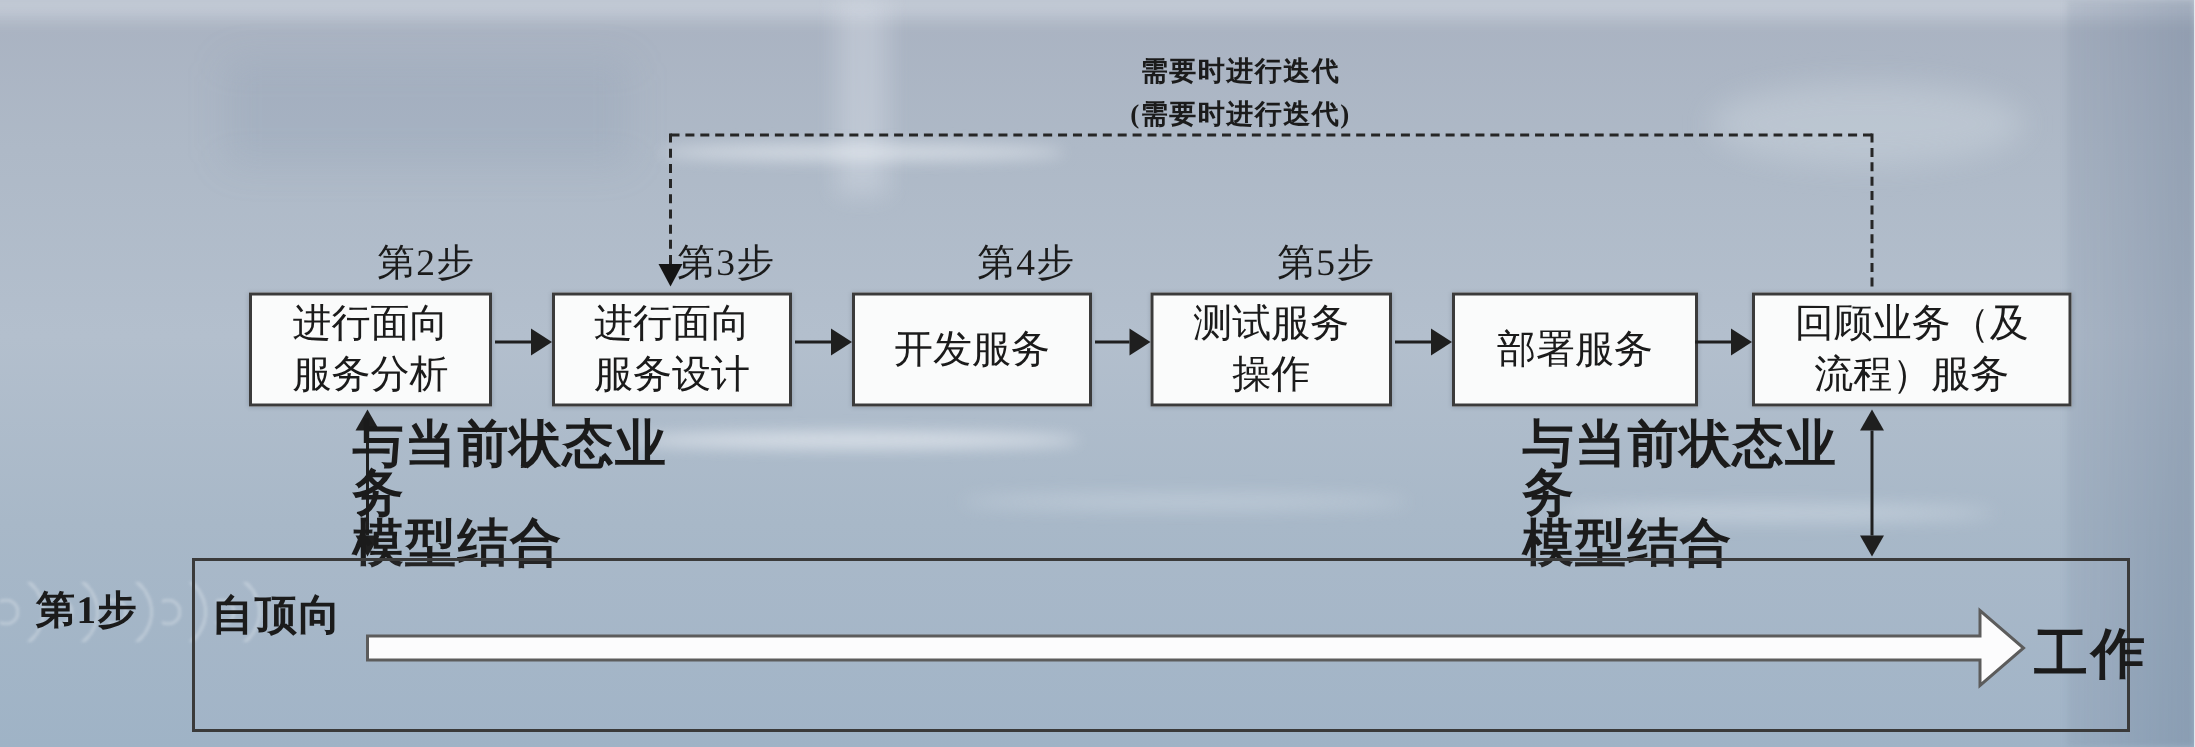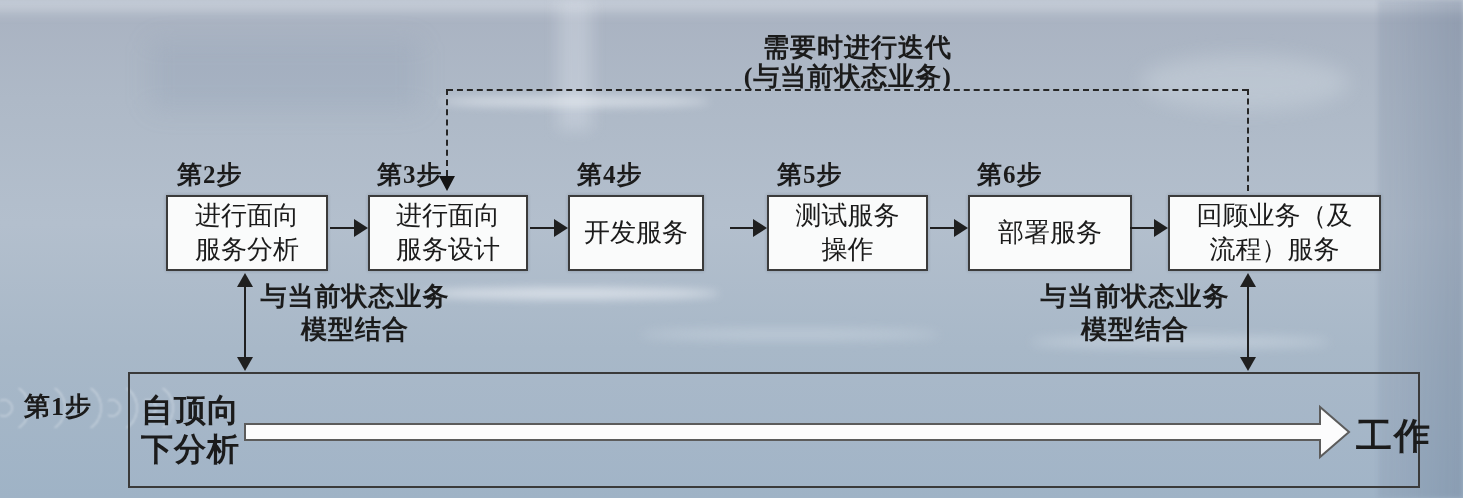--- a/index.html
+++ b/index.html
@@ -33,52 +33,52 @@
     background:repeating-radial-gradient(circle at 4px 50%,rgba(255,255,255,0) 0 7px,rgba(255,255,255,.6) 7px 9px,rgba(255,255,255,0) 9px 17px);
     background-size:36px 40px;background-repeat:repeat-x;pointer-events:none;
   }
   
   .dash-h{position:absolute;left:447px;top:89px;width:801px;height:0;border-top:2px dashed #262626;}
   .dash-v{position:absolute;width:0;border-left:2px dashed #262626;}
   .dash-v-left{left:446px;top:89px;height:87px;}
   .dash-v-right{left:1247px;top:89px;height:102px;}
   .tri-down-solid{position:absolute;left:439px;top:176px;width:0;height:0;
     border-left:8px solid transparent;border-right:8px solid transparent;border-top:15px solid #141414;}
-  .iter-note{position:absolute;left:702px;top:33px;width:250px;text-align:right;
-    font-size:26px;line-height:29px;font-weight:700;letter-spacing:1px;}
+  .iter-note{position:absolute;left:702px;top:33px;width:250px;text-align:center;
+    font-size:18px;line-height:29px;font-weight:700;letter-spacing:1px;}
   
-  .step-label{position:absolute;top:158px;width:140px;text-align:left;font-size:25px;font-weight:700;letter-spacing:1px;}
+  .step-label{position:absolute;top:158px;width:140px;text-align:right;font-size:25px;font-weight:400;letter-spacing:1px;}
   .sl2{left:177px}.sl3{left:377px}.sl4{left:577px}.sl5{left:777px}.sl6{left:977px}.sl7{left:1177px}
   .step-box{position:absolute;top:195px;height:76px;box-sizing:border-box;
     background:var(--box-fill);border:2px solid var(--box-border);
     display:flex;flex-direction:column;justify-content:center;align-items:center;
     font-size:26px;line-height:34px;text-align:center;box-shadow:0 0 3px rgba(40,50,70,.25);}
-  .sb2{left:166px;width:162px}.sb3{left:368px;width:160px}.sb4{left:568px;width:136px}
+  .sb2{left:166px;width:162px}.sb3{left:368px;width:160px}.sb4{left:568px;width:160px}
   .sb5{left:767px;width:161px}.sb6{left:968px;width:164px}.sb7{left:1168px;width:213px}
   
   .h-arrow{position:absolute;top:219px;height:18px;display:flex;align-items:center;}
   .h-line{flex:1;height:0;border-top:2px solid var(--line-color);}
   .h-head{width:0;height:0;border-top:9px solid transparent;border-bottom:9px solid transparent;border-left:14px solid var(--line-color);}
   .ca1{left:330px;width:38px}.ca2{left:530px;width:38px}.ca3{left:730px;width:37px}
   .ca4{left:930px;width:38px}.ca5{left:1130px;width:38px}
   
   .v-arrow{position:absolute;top:273px;height:98px;width:18px;display:flex;flex-direction:column;align-items:center;}
   .va-left{left:236px}.va-right{left:1239px}
   .tri-up{width:0;height:0;border-left:8px solid transparent;border-right:8px solid transparent;border-bottom:14px solid var(--line-color);}
   .v-line{flex:1;width:0;border-left:2px solid var(--line-color);}
   .tri-down{width:0;height:0;border-left:8px solid transparent;border-right:8px solid transparent;border-top:14px solid var(--line-color);}
   
-  .combine-note{position:absolute;top:280px;width:240px;text-align:center;
-    font-size:26px;line-height:33px;font-weight:700;letter-spacing:1px;}
+  .combine-note{position:absolute;top:280px;width:240px;text-align:left;
+    font-size:34px;line-height:33px;font-weight:700;letter-spacing:1px;}
   .cn-left{left:235px}.cn-right{left:1015px}
   
   .bottom-box{position:absolute;left:128px;top:372px;width:1292px;height:116px;box-sizing:border-box;
     border:2px solid #3a3a3a;background:rgba(215,224,233,.05);}
   .step1-label{position:absolute;left:24px;top:389px;font-size:26px;font-weight:700;letter-spacing:1px;}
-  .topdown-text{position:absolute;left:141px;top:391px;font-size:32px;line-height:39px;font-weight:700;letter-spacing:1px;}
+  .topdown-text{position:absolute;left:141px;top:391px;font-size:28px;line-height:39px;font-weight:700;letter-spacing:1px;}
   .work-arrow-svg{position:absolute;left:243px;top:401px;}
   .work-label{position:absolute;left:1356px;top:412px;font-size:36px;font-weight:700;letter-spacing:2px;}
 </style>
 </head>
 <body>
 
 <div class="stage">
 
   <div class="streak s-top"></div>
   <div class="streak s-haze"></div>
@@ -90,28 +90,27 @@
   <div class="streak s-tr"></div>
   <div class="streak s-band"></div>
   <div class="wave"></div>
 
   <div class="dash-h"></div>
   <div class="dash-v dash-v-left"></div>
   <div class="dash-v dash-v-right"></div>
   <div class="tri-down-solid"></div>
   <div class="iter-note">
     <div>需要时进行迭代</div>
-    <div>(与当前状态业务)</div>
+    <div>(需要时进行迭代)</div>
   </div>
 
   <div class="step-label sl2">第2步</div>
   <div class="step-label sl3">第3步</div>
   <div class="step-label sl4">第4步</div>
   <div class="step-label sl5">第5步</div>
-  <div class="step-label sl6">第6步</div>
 
   <div class="step-box sb2">
     <div>进行面向</div>
     <div>服务分析</div>
   </div>
   <div class="step-box sb3">
     <div>进行面向</div>
     <div>服务设计</div>
   </div>
   <div class="step-box sb4">
@@ -169,20 +168,19 @@
   </div>
   <div class="combine-note cn-right">
     <div>与当前状态业务</div>
     <div>模型结合</div>
   </div>
 
   <div class="step1-label">第1步</div>
   <div class="bottom-box"></div>
   <div class="topdown-text">
     <div>自顶向</div>
-    <div>下分析</div>
   </div>
   <svg class="work-arrow-svg" width="1110" height="62" viewBox="0 0 1110 62">
     <polygon points="2,23 1077,23 1077,6 1106,31 1077,56 1077,39 2,39" fill="#fcfcfd" stroke="#5c5c5c" stroke-width="2" stroke-linejoin="miter"></polygon>
   </svg>
   <div class="work-label">工作</div>
 
 </div>
 
 </body></html>

